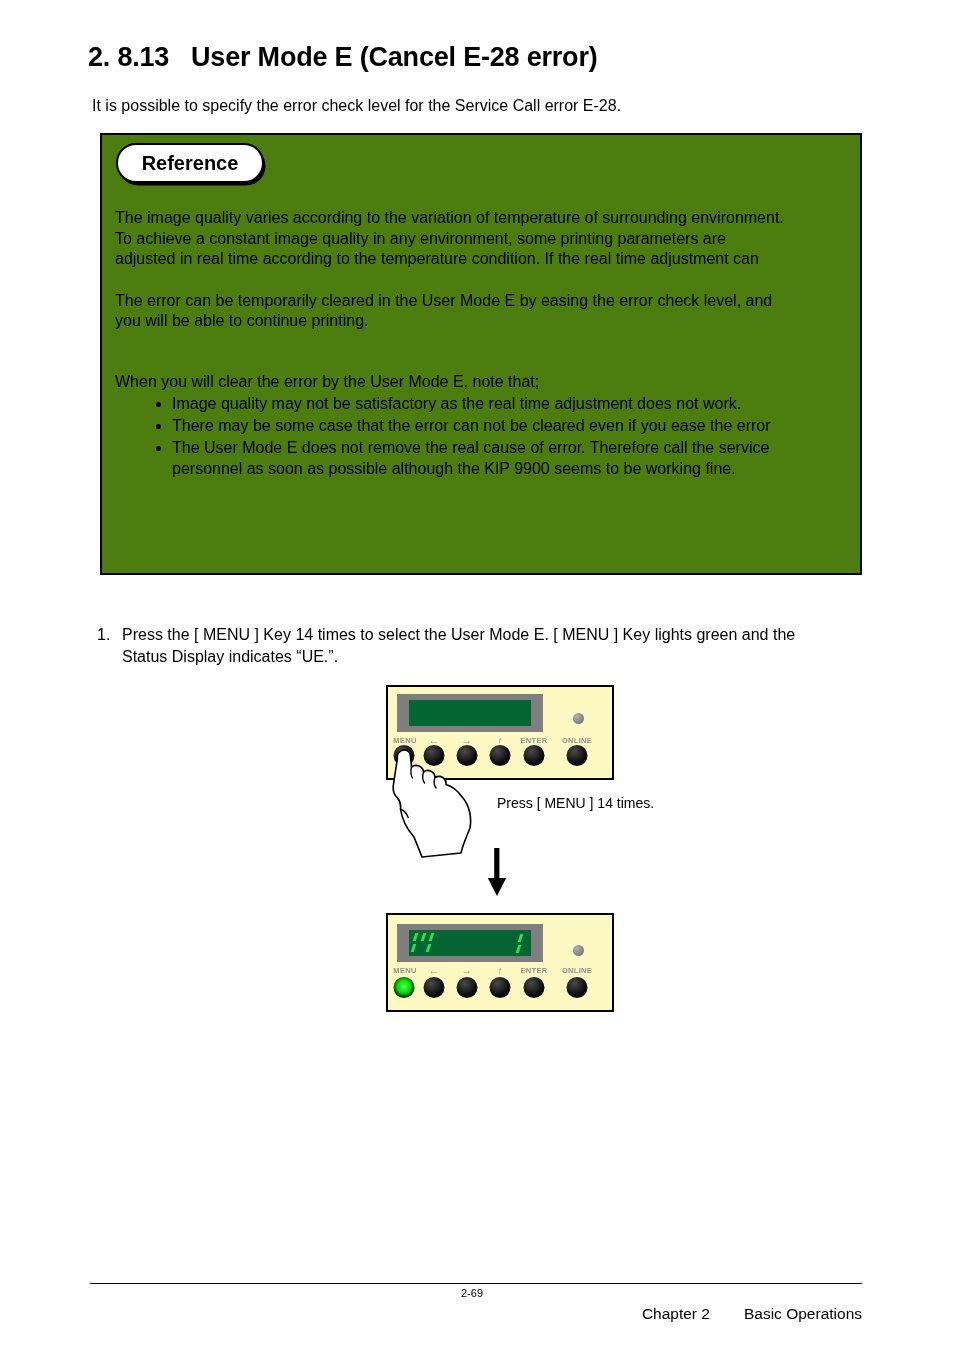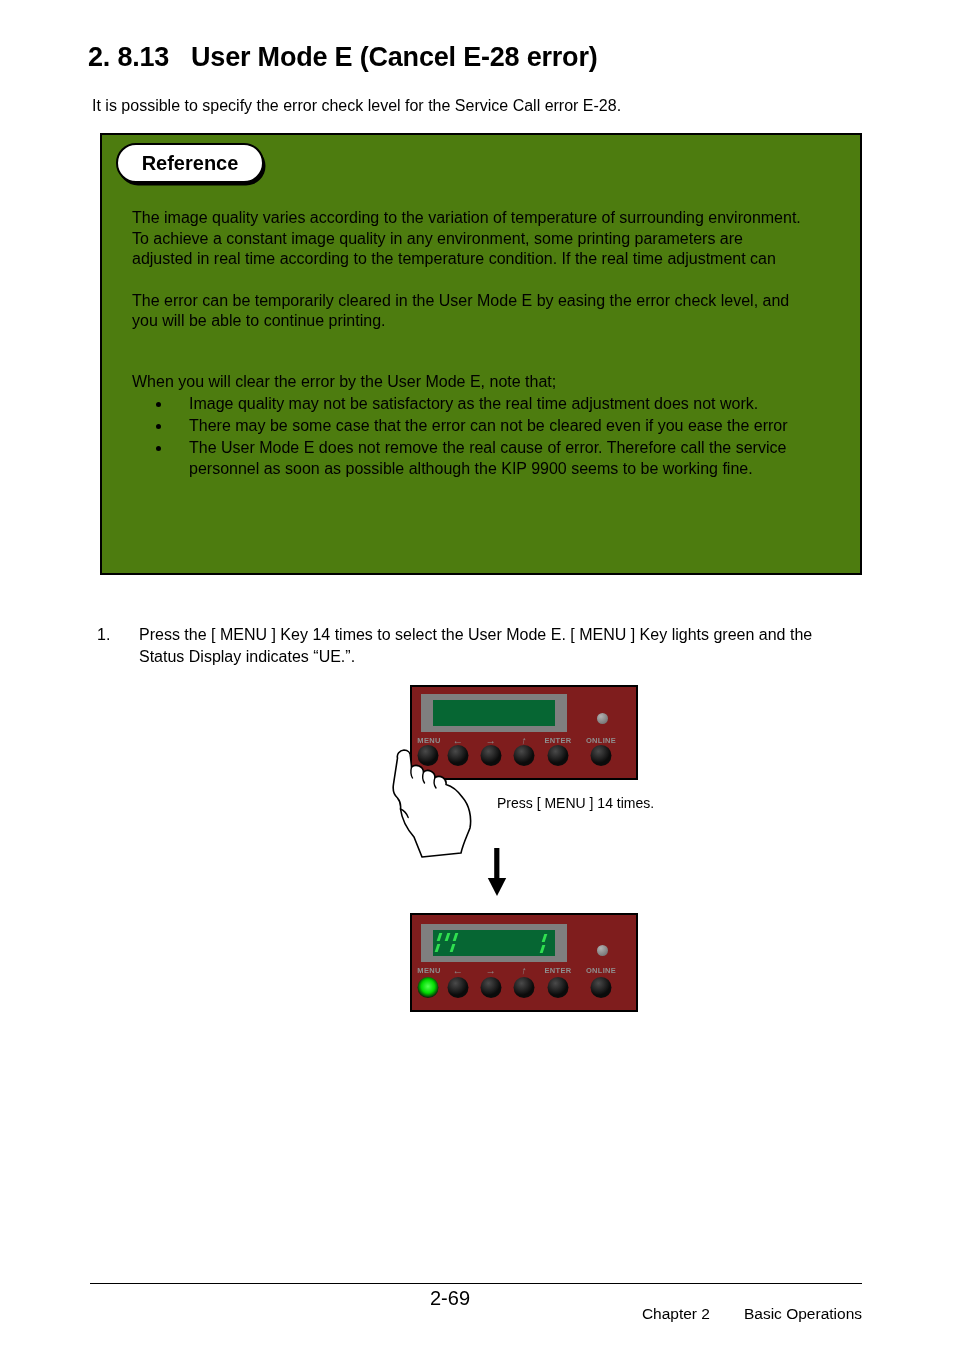--- a/index.html
+++ b/index.html
@@ -7,32 +7,32 @@
 
   .page-title{position:absolute;left:88px;top:42px;font-size:27px;font-weight:bold;white-space:pre;letter-spacing:-0.2px;}
   .intro{position:absolute;left:92px;top:97px;font-size:16px;white-space:pre;}
 
   
   .refbox{position:absolute;left:100px;top:133px;width:758px;height:438px;border:2px solid #000;background:#4d7c0f;}
   .refpill{position:absolute;left:14px;top:8px;width:144px;height:36px;border:2.5px solid #000;border-radius:22px;
            box-shadow:2px 3px 0 -0.5px #000;display:flex;align-items:center;justify-content:center;
            font-size:20px;font-weight:bold;background:#fff;}
   .refcontent{position:absolute;left:13px;top:73px;right:8px;font-size:16px;line-height:20.6px;}
-  .tline{white-space:pre;margin-left:17px;}
+  .tline{white-space:pre;}
   .gap-small{height:21px;}
   .gap-big{height:40px;}
   ul.notes{margin:1.5px 0 0;padding-left:57px;list-style:disc;}
   ul.notes li{line-height:20.6px;margin:0 0 1.5px;}
 
   
   .step{position:absolute;left:97px;top:624px;display:flex;font-size:16px;line-height:21.5px;}
   .step-num{width:25px;flex:none;}
 
   
-  .panel{position:absolute;left:386px;width:224px;background:#7f1d1d;border:2px solid #000;margin-left:24px;}
+  .panel{position:absolute;left:386px;width:224px;background:#fef9c3;border:2px solid #000;}
   #panel1{top:685px;height:91px;}
   #panel2{top:913px;height:95px;}
   .bezel{position:absolute;left:9px;width:146px;height:38px;background:#7f7f7f;}
   #panel1 .bezel{top:7px;}
   #panel2 .bezel{top:9px;}
   .lcd{position:absolute;left:12px;top:6px;width:122px;height:26px;background:#066633;}
   .seg{position:absolute;width:2.5px;height:8px;background:#30df50;transform:skewX(-18deg);}
   .led{position:absolute;left:185px;width:11px;height:11px;border-radius:50%;
        background:radial-gradient(circle at 35% 30%,#b2b2b2,#787878 75%);}
   #panel1 .led{top:26px;}
@@ -47,21 +47,21 @@
   #panel1 .btn{top:58px;}
   #panel2 .btn{top:62px;}
   .btn.lit{background:radial-gradient(circle at 50% 45%,#55ff55 0%,#00dd00 42%,#0a0a0a 76%);}
 
   .hand-svg{position:absolute;left:391px;top:747px;z-index:5;}
   .caption{position:absolute;left:497px;top:795px;font-size:14px;white-space:pre;}
   .down-arrow-svg{position:absolute;left:486px;top:848px;}
 
   
   .footer-line{position:absolute;left:90px;top:1283px;width:772px;border-top:1.6px solid #000;}
-  .footer-page{position:absolute;left:430px;top:1287px;width:84px;font-size:20px;}
+  .footer-page{position:absolute;left:430px;top:1287px;width:84px;text-align:center;font-size:11px;}
   .footer-right{position:absolute;right:92px;top:1287px;font-size:15.5px;white-space:pre;}
   .footer-right .chapter{margin-right:34px;}
 </style>
 </head>
 <body>
 
 <div class="page-title">2. 8.13   User Mode E (Cancel E-28 error)</div>
 <div class="intro">It is possible to specify the error check level for the Service Call error E-28.</div>
 
 <div class="refbox">

